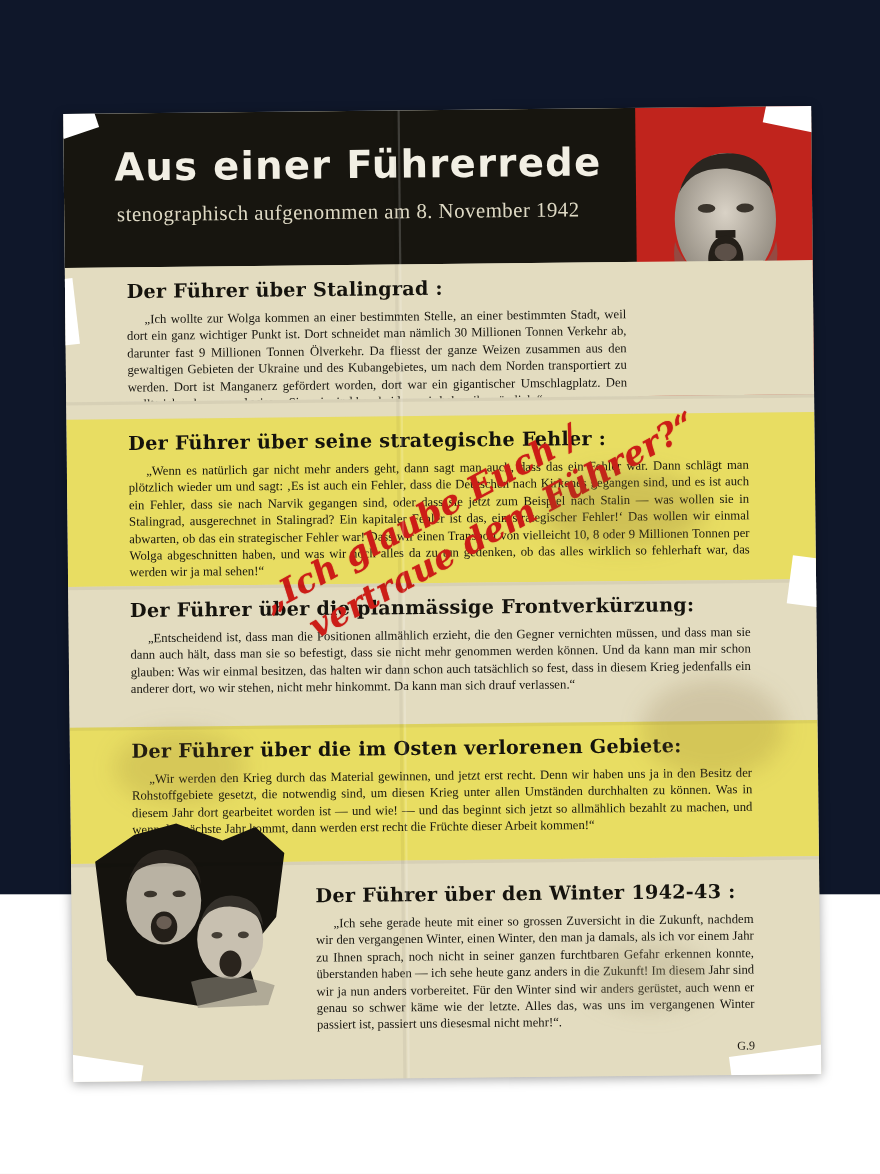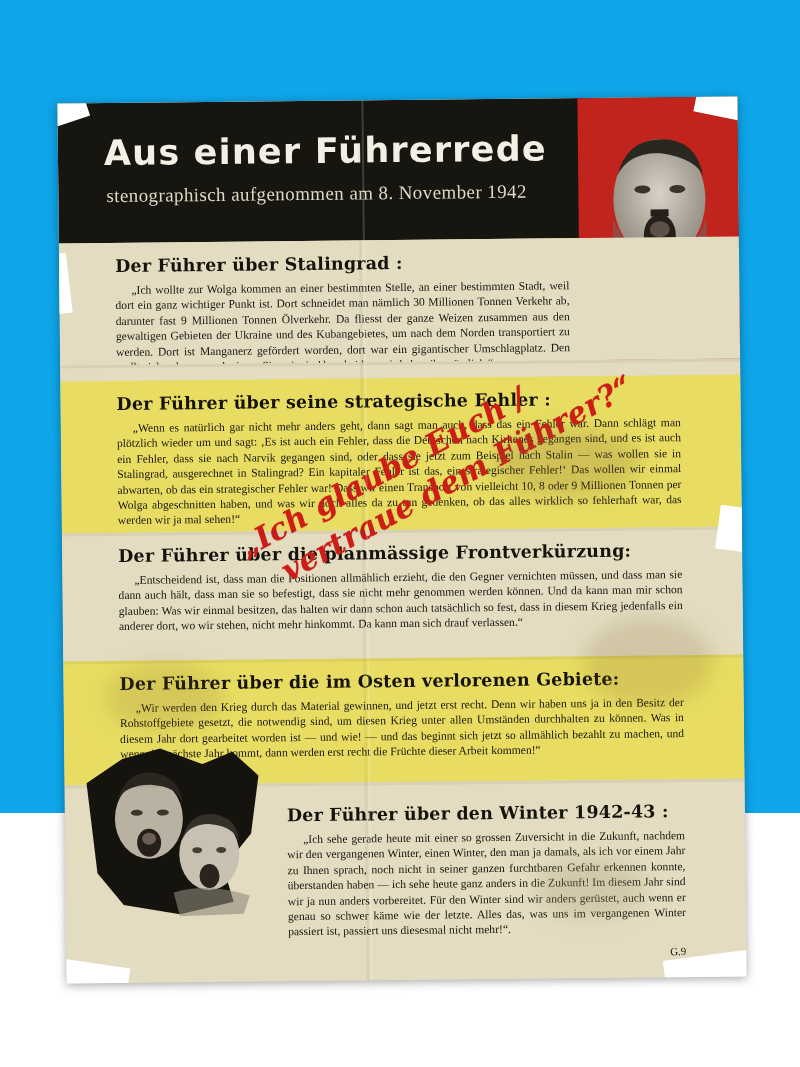--- a/index.html
+++ b/index.html
@@ -9,21 +9,21 @@
     width: 800px;
     height: 1067px;
     overflow: hidden;
     font-family: "Liberation Serif", serif;
   }
 
   #stage {
     position: relative;
     width: 800px;
     height: 813px;
-    background: #0ea5e9;
+    background: #0f172a;
   }
 
   
   #sheet {
     position: absolute;
     left: 62px;
     top: 100px;
     width: 680px;
     height: 880px;
     background: #ded9c4;

